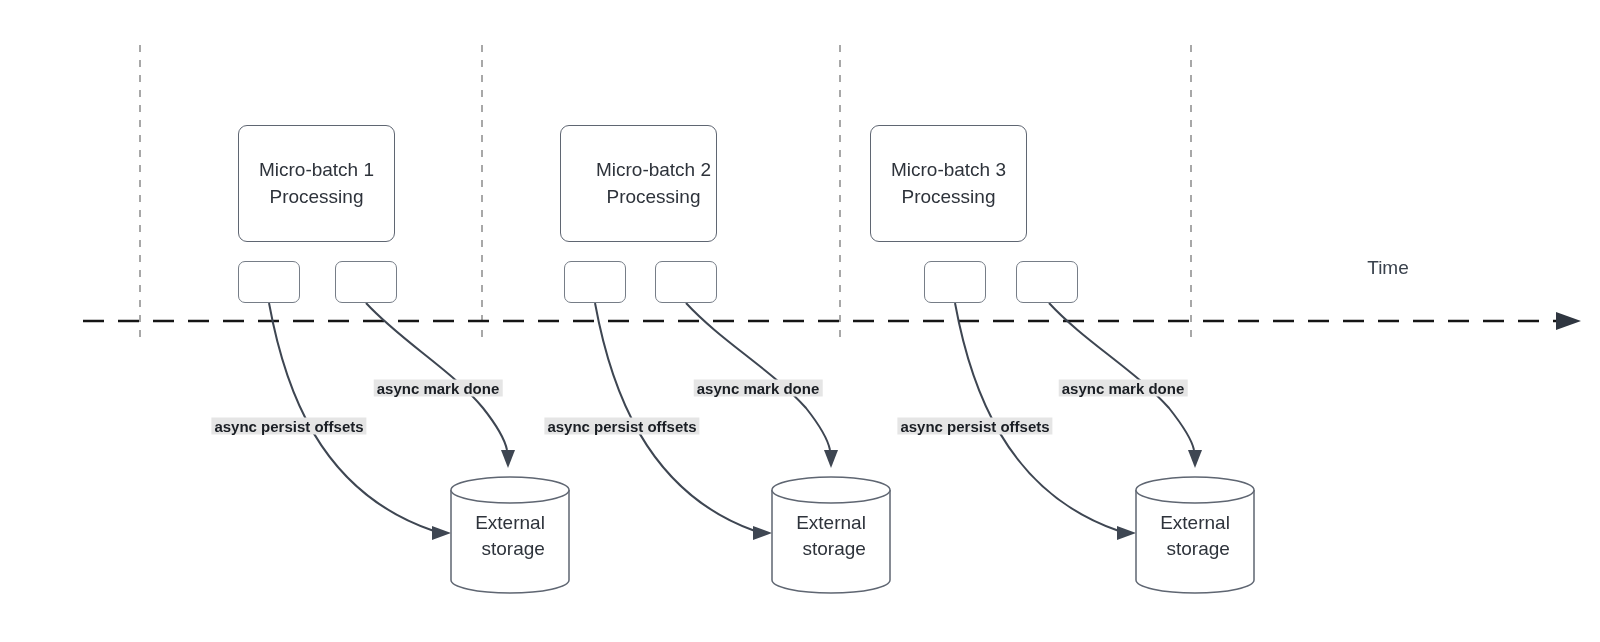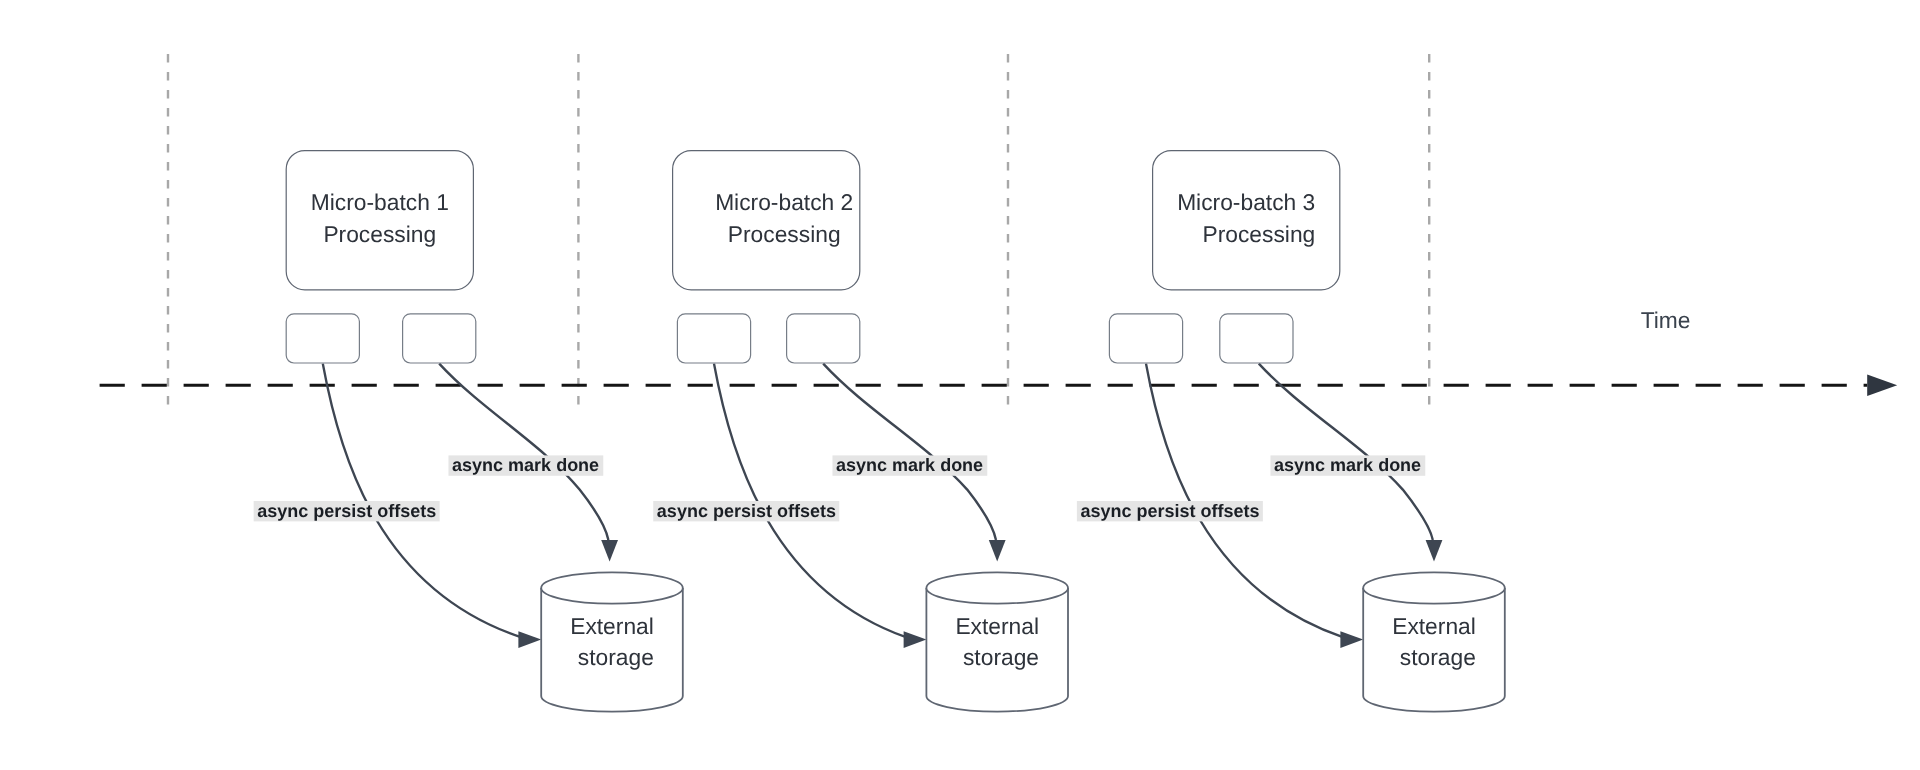--- a/index.html
+++ b/index.html
@@ -29,21 +29,21 @@
     background: #ffffff;
     display: flex;
     align-items: center;
     justify-content: center;
     text-align: center;
     font-size: 19px;
     line-height: 1.4;
     color: #2e333b;
     white-space: pre-line;
   }
-  .big-box { width: 157px; height: 117px; top: 125px; border-radius: 16px; }
+  .big-box { width: 157px; height: 117px; top: 125px; }
   .small-box {
     position: absolute;
     box-sizing: border-box;
     width: 62px; height: 42px;
     top: 261px;
     border: 1.5px solid #767d87;
     border-radius: 7px;
     background: #ffffff;
   }
   .edge-label {
@@ -128,21 +128,21 @@
 
   <div class="node-box big-box" style="left:560px;padding-left:30px;">Micro-batch 2
 Processing</div>
   <div class="small-box" style="left:564px;"></div>
   <div class="small-box" style="left:655px;"></div>
   <div class="edge-label" style="left:622px; top:426px;">async persist offsets</div>
   <div class="edge-label" style="left:758px; top:388px;">async mark done</div>
   <div class="storage-label" style="left:831px; top:536px;">External
 storage</div>
 
-  <div class="node-box big-box" style="left:960px;text-align:right;">Micro-batch 3
+  <div class="node-box big-box" style="left:870px;">Micro-batch 3
 Processing</div>
   <div class="small-box" style="left:924px;"></div>
   <div class="small-box" style="left:1016px;"></div>
   <div class="edge-label" style="left:975px; top:426px;">async persist offsets</div>
   <div class="edge-label" style="left:1123px; top:388px;">async mark done</div>
   <div class="storage-label" style="left:1195px; top:536px;">External
 storage</div>
 
   <div class="time-label" style="left:1388px; top:268px;">Time</div>
 

